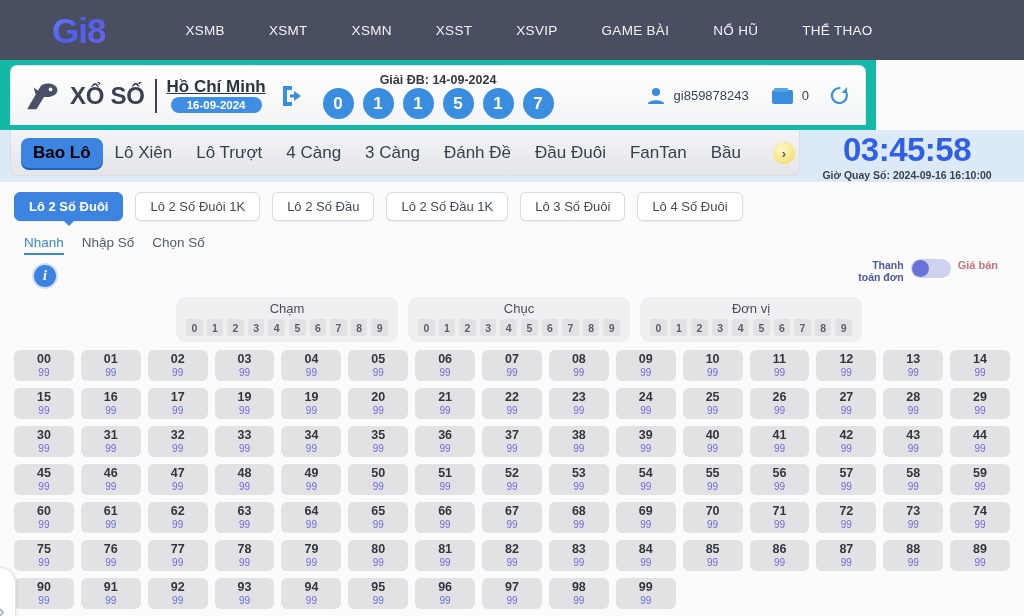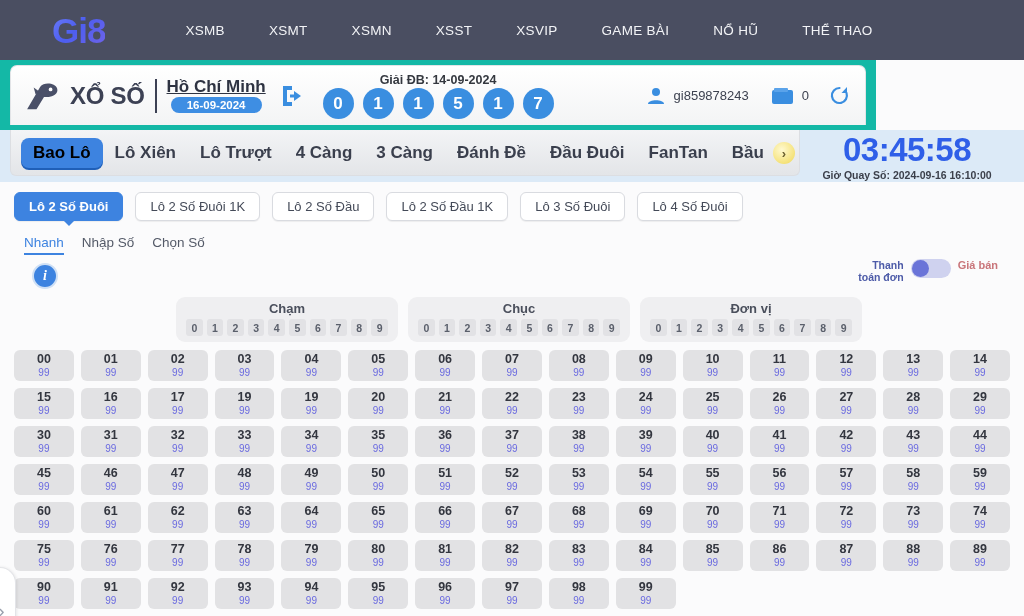--- a/index.html
+++ b/index.html
@@ -113,21 +113,20 @@
     display: flex; align-items: center;
     overflow: hidden; position: relative;
     height: 46px;
     max-width: 800px;
   }
   .gtab {
     font-size: 17px; color: #3a3f4d;
     padding: 0 12px; line-height: 30px;
     white-space: nowrap; cursor: pointer;
     position: relative;
-    font-weight: bold;
   }
   .gtab:first-child { margin-left: 10px; }
   .gtab.active {
     background: #3d83e0; color: #000000;
     border-radius: 8px; font-weight: bold;
     box-shadow: 0 2px 0 #1f5fb8;
   }
   .scroll-chev {
     position: absolute; right: 4px; top: 12px;
     width: 22px; height: 22px; border-radius: 50%;
@@ -223,21 +222,21 @@
   
   .filters { display: flex; gap: 10px; justify-content: flex-start; padding-left: 162px; }
   .fgroup {
     background: #efeff1;
     border-radius: 9px;
     padding: 4px 10px 6px 10px;
     width: 222px;
   }
   .fgroup-title {
     text-align: center; font-size: 13px;
-    color: #4a4f5c; font-weight: bold; margin-bottom: 3px;
+    color: #4a4f5c; font-weight: normal; margin-bottom: 3px;
   }
   .fdigits { display: flex; justify-content: center; gap: 4px; }
   .fdigit {
     width: 17px; height: 17px;
     background: #e2e2e5; border-radius: 3px;
     font-size: 10.5px; font-weight: bold; color: #5a5f6b;
     display: flex; align-items: center; justify-content: center;
     cursor: pointer;
   }
 

